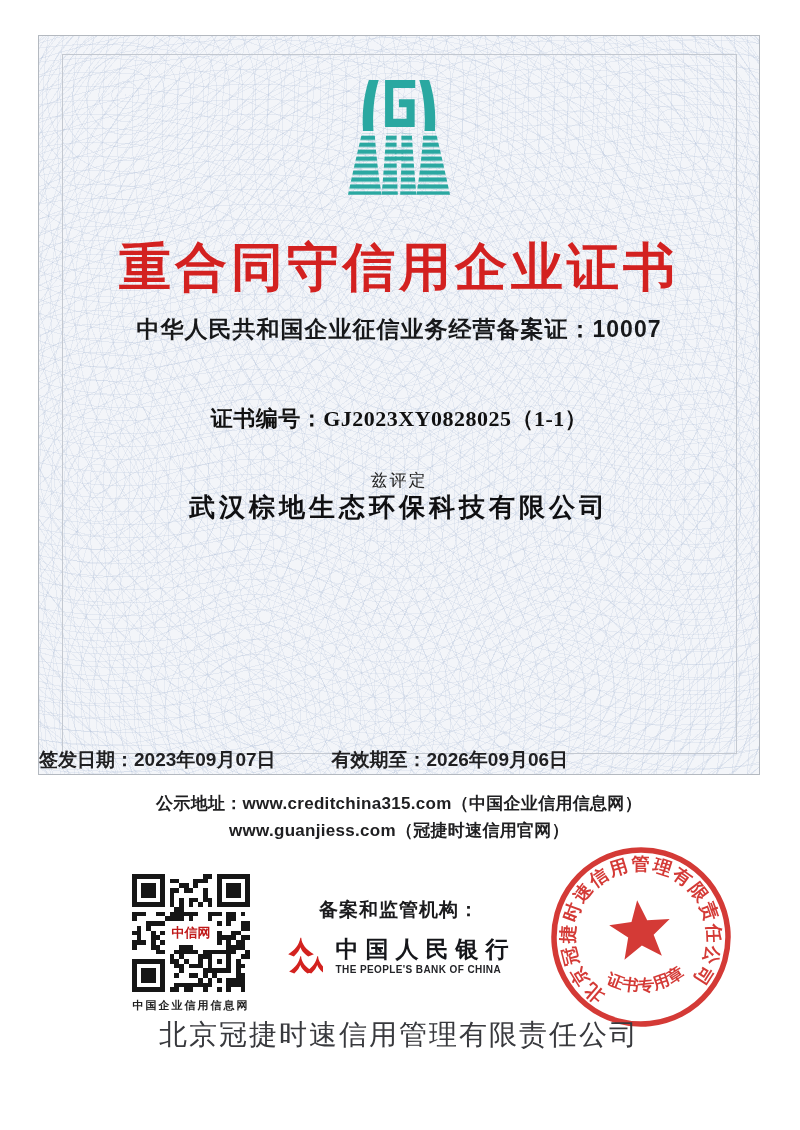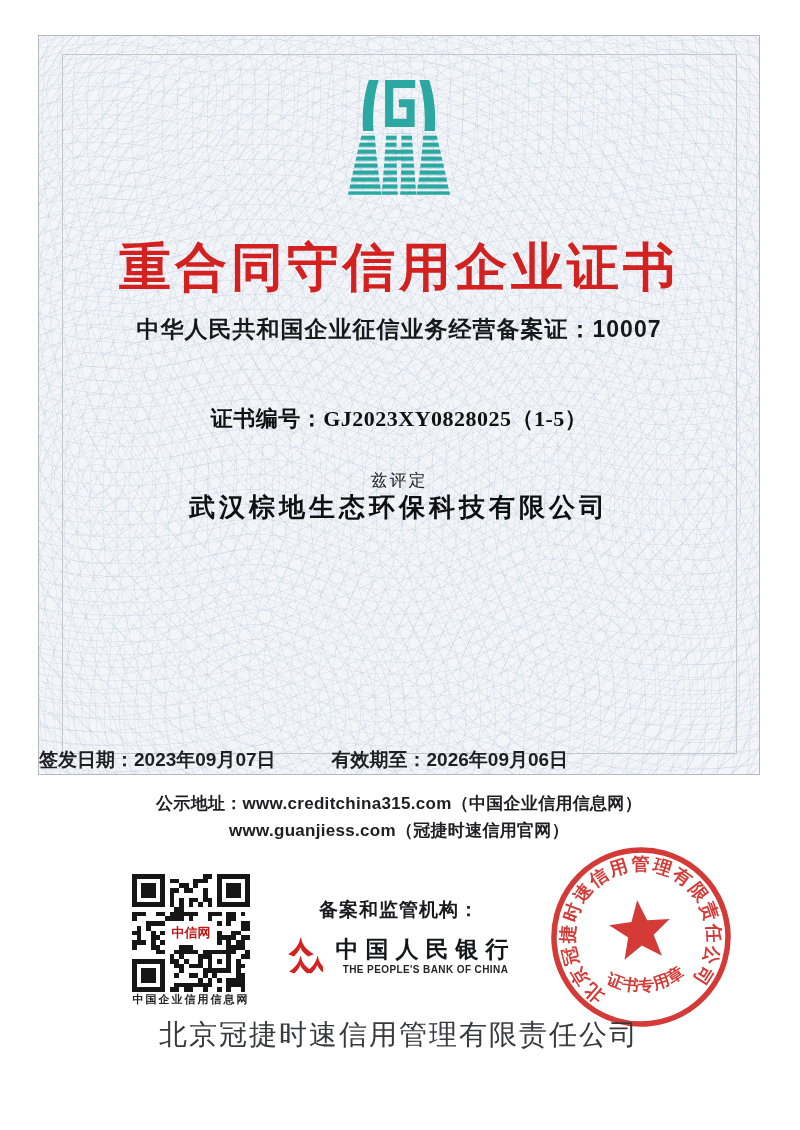--- a/index.html
+++ b/index.html
@@ -37,25 +37,25 @@
   .dates{top:711px;display:flex;gap:56px;font-size:19px;font-weight:700;color:#202022;}
   .publicity{top:754px;font-size:17px;font-weight:700;color:#202022;line-height:27px;letter-spacing:.3px;}
   .qr-block{position:absolute;left:92px;top:838px;width:120px;text-align:center;}
   .qr-wrap{position:relative;width:118px;height:118px;margin:0 auto;background:#fff;}
   .qr-wrap svg{width:118px;height:118px;display:block;shape-rendering:crispEdges;}
   .qr-label{
     position:absolute;top:50%;left:50%;transform:translate(-50%,-50%);
     background:#fff;padding:1px 3px;font-size:13px;font-weight:700;color:#c01818;
     font-family:"Liberation Serif","DejaVu Serif",serif;white-space:nowrap;
   }
-  .qr-caption{font-size:11px;font-weight:700;color:#222;letter-spacing:2px;white-space:nowrap;}
+  .qr-caption{margin-top:6px;font-size:11px;font-weight:700;color:#222;letter-spacing:2px;white-space:nowrap;}
   .regulator{top:851px;font-size:19px;font-weight:700;color:#1b1b1d;letter-spacing:1px;margin-top:10px;}
   .bank{position:absolute;top:898px;left:0;width:100%;display:flex;justify-content:center;align-items:center;gap:13px;}
   .bank-emblem{width:40px;height:44px;flex:0 0 auto;}
-  .bank-text{text-align:center;}
+  .bank-text{text-align:left;}
   .bank-cn{font-size:23px;font-weight:900;color:#15161a;letter-spacing:7px;
            font-family:"Liberation Serif","DejaVu Serif",serif;line-height:1.1;}
   .bank-en{font-size:10px;font-weight:700;color:#232428;letter-spacing:.4px;margin-top:1px;}
   .seal{position:absolute;left:507px;top:806px;width:190px;height:190px;opacity:.95;}
   .seal text{font-weight:700;fill:#d2302c;}
   .issuer{top:980px;font-size:28px;font-weight:500;color:#38393d;letter-spacing:2px;}
 </style>
 </head>
 <body>
 
@@ -78,21 +78,21 @@
     <path d="M174,92 L152,92 Q148,150 140,198 L198,198 Q186,142 174,92 Z" fill="url(#lgst)"></path>
     <path d="M88,92 L106,92 Q105,150 108,198 L80,198 Q85,142 88,92 Z" fill="url(#lgst)"></path>
     <path d="M132,92 L114,92 Q115,150 112,198 L140,198 Q135,142 132,92 Z" fill="url(#lgst)"></path>
     <rect x="103" y="120" width="14" height="19" fill="url(#lgst)"></rect>
   </svg>
 
   <div class="abs title">重合同守信用企业证书</div>
   <div class="abs subtitle">中华人民共和国企业征信业务经营备案证：10007</div>
 
   <div class="abs certno">
-    <span>证书编号：</span><span>GJ2023XY0828025（1-5）</span>
+    <span>证书编号：</span><span>GJ2023XY0828025（1-1）</span>
   </div>
 
   <div class="abs statement">兹评定</div>
   <div class="abs company">武汉棕地生态环保科技有限公司</div>
 
   <div class="abs dates">
     <span><span>签发日期：</span><span>2023年09月07日</span></span>
     <span><span>有效期至：</span><span>2026年09月06日</span></span>
   </div>
 

